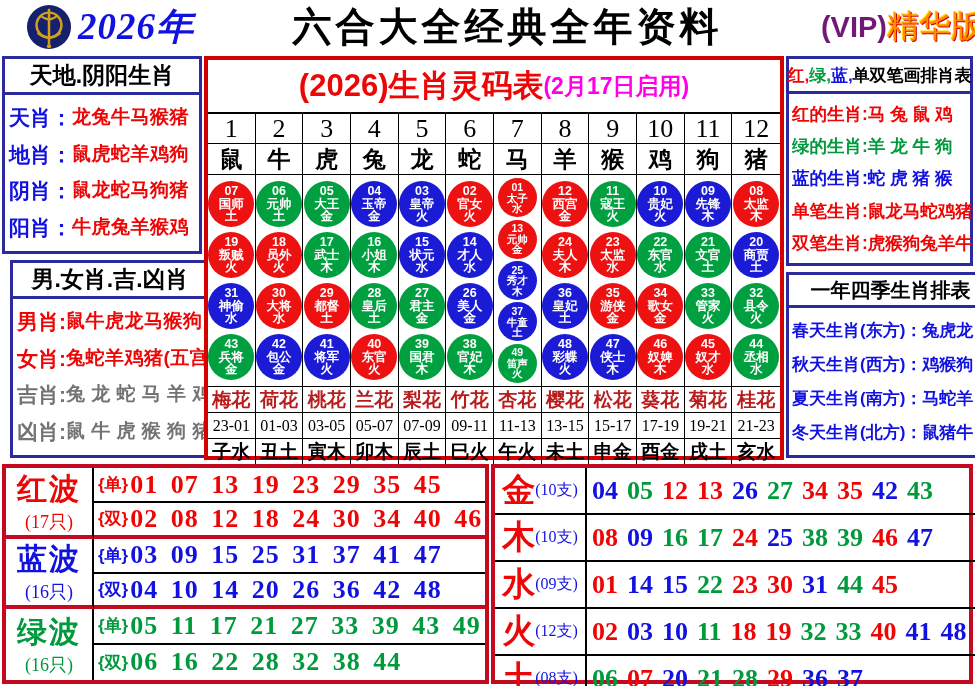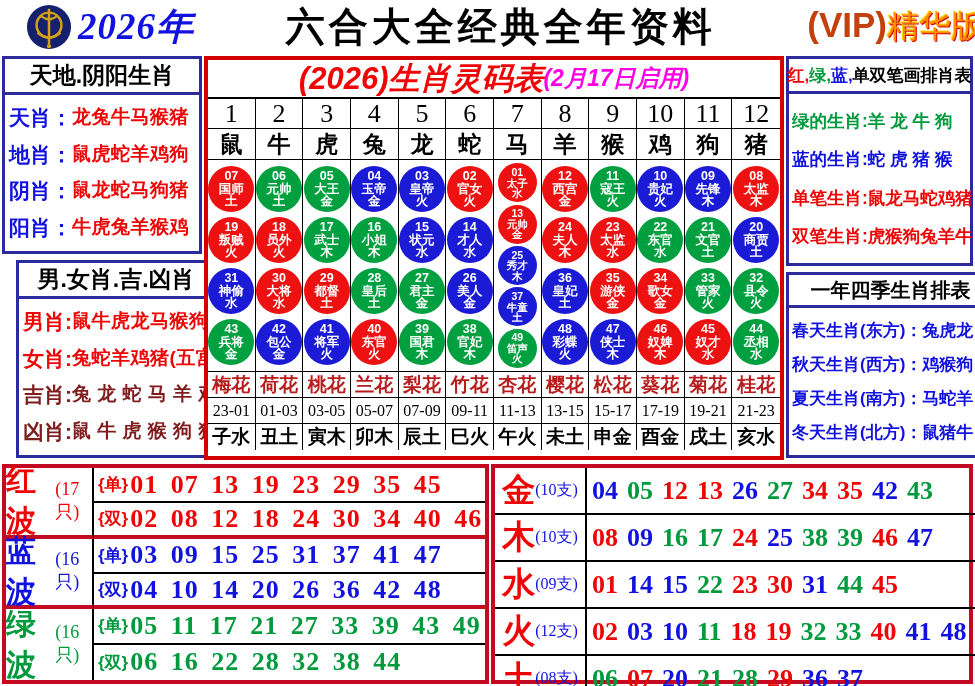--- a/index.html
+++ b/index.html
@@ -6,54 +6,54 @@
   body {
     width: 975px; height: 686px; background: #ffffff;
     font-family: "Liberation Sans", sans-serif; overflow: hidden;
   }
   #page { position: relative; width: 975px; height: 686px; background:#fff; }
 
   
   .c-red    { color: #ee0505; }
   .c-blue   { color: #1212e0; }
   .c-green  { color: #009a3c; }
-  .c-purple { color: #7f1d1d; }
+  .c-purple { color: #737373; }
   .c-black  { color: #000; }
 
   
   #header { position:absolute; left:16px; top:0; width:975px; height:54px;
             display:flex; align-items:center; }
   #logo { width:46px; height:46px; margin-left:10px; flex:0 0 auto; }
   #year { font-family:"Liberation Serif", serif; font-style:italic; font-weight:bold;
           font-size:37px; color:#1212e0; margin-left:6px; letter-spacing:1px; }
   #main-title { flex:1; text-align:center; font-size:39px; font-weight:bold; color:#000;
                 letter-spacing:4px; font-family:"Liberation Sans", sans-serif; }
   #vip-wrap { margin-right:8px; white-space:nowrap; }
-  #vip { font-size:35px; font-weight:bold; color:#c2410c; }
+  #vip { font-size:29px; font-weight:bold; color:#701a75; }
   #edition { font-size:32px; font-weight:normal; color:#ff8a00;
              text-shadow: 1px 1px 0 #d40000, -1px -1px 0 #ffd900; }
 
   
   .navy-box { position:absolute; background:#fff; border:3px solid #2b2b9e; }
   .box-title { text-align:center; font-weight:bold; color:#000;
                border-bottom:3px solid #2b2b9e; display:flex; align-items:center; justify-content:center; }
 
   
   #left-top  { left:2px;  top:56px;  width:200px; height:198px; }
-  #left-bot  { left:16px;  top:260px; width:200px; height:198px; }
+  #left-bot  { left:10px;  top:260px; width:200px; height:198px; }
   #left-top .box-title, #left-bot .box-title { height:36px; font-size:23px; }
   .side-rows { display:flex; flex-direction:column; justify-content:space-evenly; height:calc(100% - 36px); padding:0 4px; }
   .side-row { display:flex; align-items:flex-start; white-space:nowrap; }
   .side-row .lbl { font-size:21px; font-weight:bold; }
   .side-row .val { font-size:19px; font-weight:bold; letter-spacing:0.5px; }
 
   
   #center { position:absolute; left:204px; top:56px; width:580px; height:404px;
             border:4px solid #d40000; background:#fff; }
-  #center-title { height:37px; display:flex; align-items:center; justify-content:center; white-space:nowrap;font-style:italic; }
+  #center-title { height:52px; display:flex; align-items:center; justify-content:center; white-space:nowrap; }
   #center-title .t1 { color:#ee0505; font-size:31px; font-weight:bold; }
   #center-title .t2 { color:#ff00e6; font-size:23px; font-weight:bold; }
   #ztable { display:grid; grid-template-columns:repeat(12, 1fr);
             border-top:2px solid #000; height:351px; }
   .zcol { border-right:1px solid #000; display:flex; flex-direction:column; }
   .zcol:last-child { border-right:none; }
   .zc { border-bottom:1px solid #000; display:flex; align-items:center; justify-content:center; }
   .r-num { height:30px; font-family:"Liberation Serif", serif; font-size:26px; }
   .r-ani { height:31px; font-size:23px; font-weight:bold; }
   .r-balls { height:212px; flex-direction:column; justify-content:space-evenly; padding:1px 0; }
@@ -78,21 +78,21 @@
   #right-bot .box-title { height:33px; font-size:20px; }
   .rt-rows { display:flex; flex-direction:column; justify-content:space-evenly; height:calc(100% - 35px); padding:0 3px; }
   .rt-row { font-size:17.5px; font-weight:bold; white-space:nowrap; }
   #right-bot .rt-rows { height:calc(100% - 33px); }
   #right-bot .rt-row { font-size:17px; }
 
   
   #waves { position:absolute; left:2px; top:464px; width:487px; height:220px;
            border:4px solid #c40a20; display:grid; grid-template-columns:88px 1fr;
            grid-template-rows:repeat(6,1fr); background:#fff; }
-  .wlabel { grid-row:span 2; border-right:2px solid #000; display:flex; flex-direction:row;
+  .wlabel { grid-row:span 2; border-right:2px solid #000; display:flex; flex-direction:column;
             align-items:center; justify-content:center; }
   .wname { font-size:30px; font-weight:bold; letter-spacing:2px; }
   .wcount { font-family:"Liberation Serif", serif; font-size:18px; }
   .wrow { display:flex; align-items:center; padding-left:4px; white-space:nowrap; }
   .wtag { font-size:17px; font-weight:bold; margin-right:2px; }
   .wnums { font-family:"Liberation Serif", serif; font-size:26px; font-weight:bold; letter-spacing:1px; word-spacing:5px; }
   .inner { border-bottom:2px solid #000; }
   .gsep  { border-bottom:4px solid #c40a20; }
 
   #elements { position:absolute; left:491px; top:464px; width:482px; height:220px;
@@ -533,20 +533,21 @@
   </div>
 
   <div id="right-top" class="navy-box">
     <div class="box-title" id="rt-title">
         <span class="c-red">红,</span>
         <span class="c-green">绿,</span>
         <span class="c-blue">蓝,</span>
         <span class="c-black">单双笔画排肖表</span>
       </div>
     <div class="rt-rows" id="rt-rows">
+        <div class="rt-row c-red">红的生肖:马 兔 鼠 鸡</div>
         <div class="rt-row c-green">绿的生肖:羊 龙 牛 狗</div>
         <div class="rt-row c-blue">蓝的生肖:蛇 虎 猪 猴</div>
         <div class="rt-row c-red">单笔生肖:鼠龙马蛇鸡猪</div>
         <div class="rt-row c-red">双笔生肖:虎猴狗兔羊牛</div>
       </div>
   </div>
 
   <div id="right-bot" class="navy-box">
     <div class="box-title">一年四季生肖排表</div>
     <div class="rt-rows" id="season-rows">

